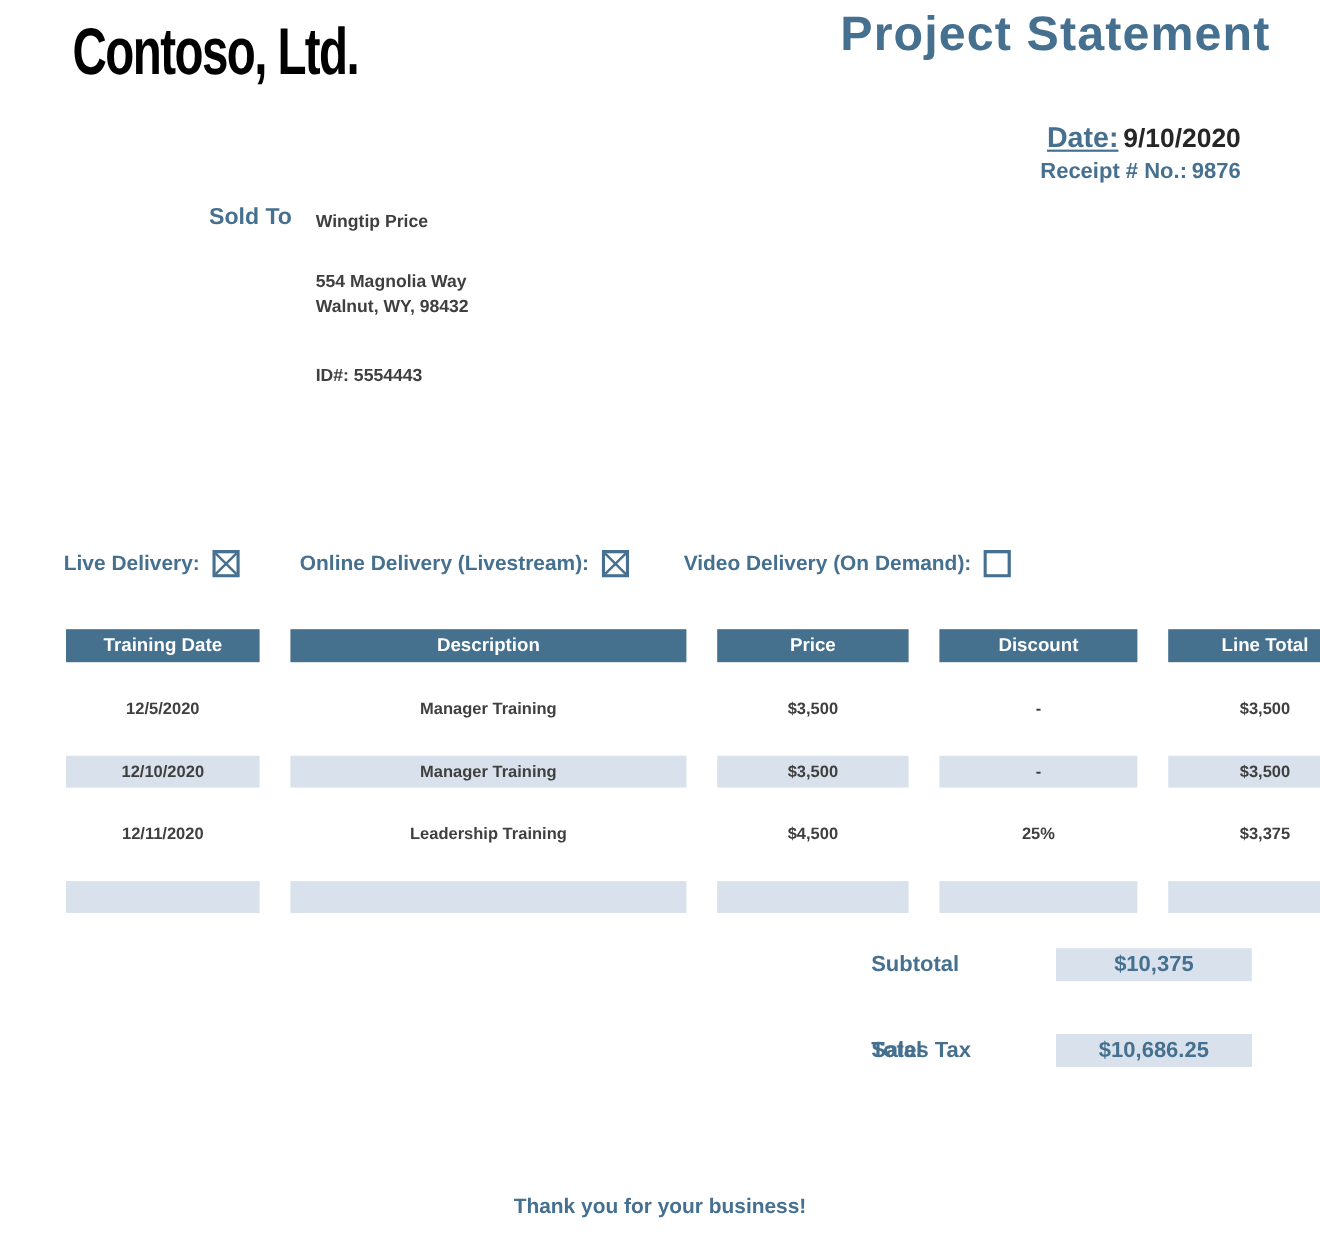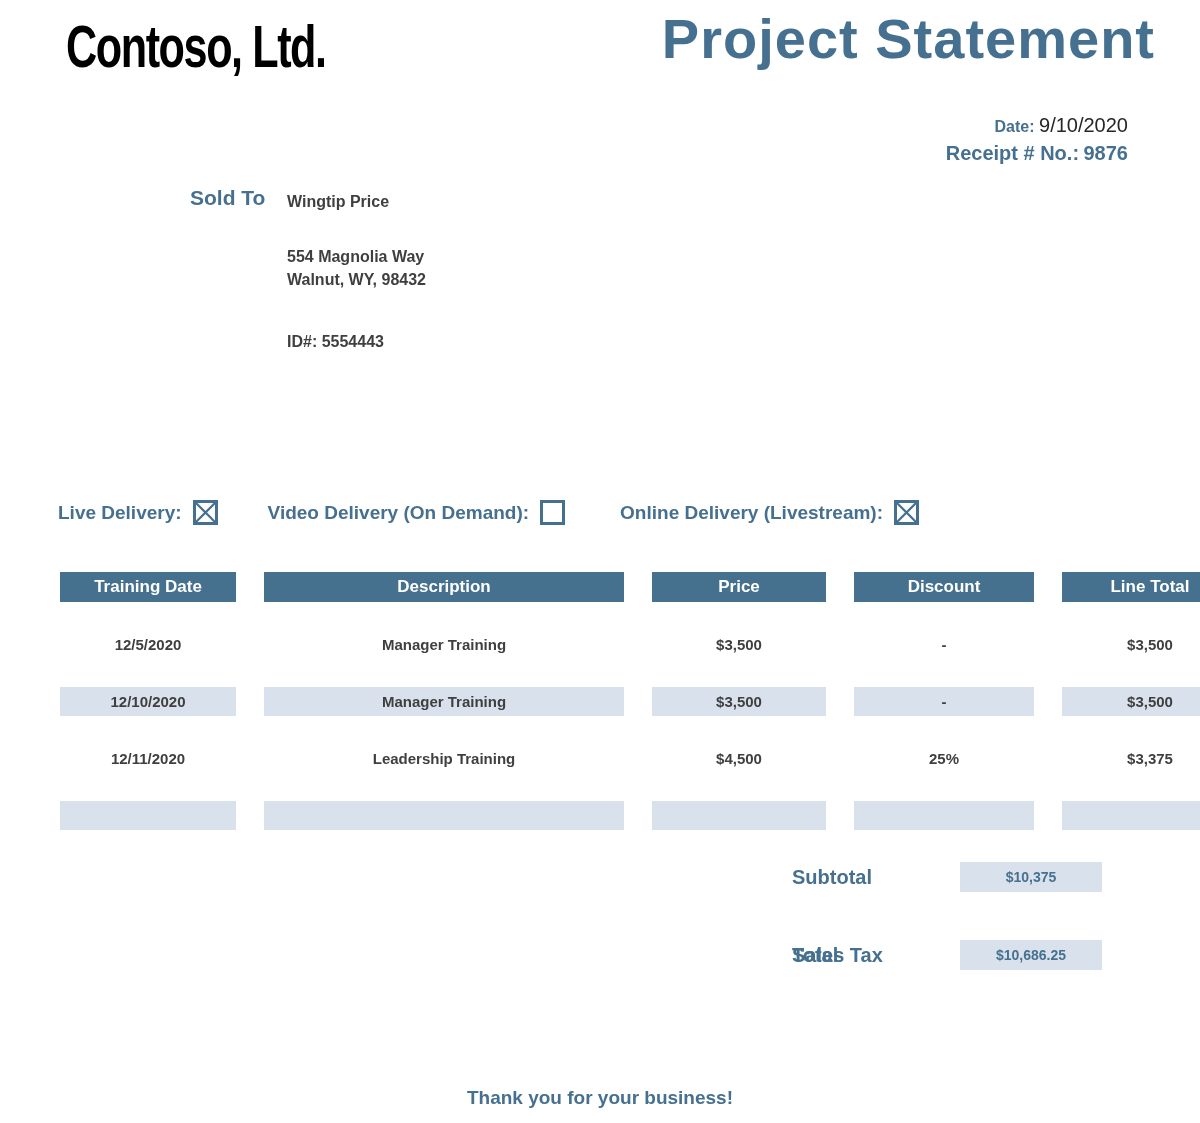--- a/index.html
+++ b/index.html
@@ -23,31 +23,31 @@
   .logo{
     position:absolute; left:66px; top:12px;
     font-size:60px; font-weight:bold; color:#000;
     letter-spacing:-2px;
     transform:scaleX(0.72); transform-origin:left top;
     white-space:nowrap;
   }
   
   .title{
     position:absolute; top:6px; right:45px;
-    font-size:56px; font-weight:bold; color:var(--accent);
+    font-size:44px; font-weight:bold; color:var(--accent);
     letter-spacing:1px; white-space:nowrap;
   }
   
   .meta{
     position:absolute; top:112px; right:72px;
     text-align:right;
   }
   .meta-row{ line-height:26px; white-space:nowrap; }
-  .meta-label{ font-size:16px; font-weight:bold; color:var(--accent); }
-  .meta-value-plain{ font-size:20px; font-weight:normal; color:var(--text_black); }
+  .meta-label{ font-size:26px; font-weight:bold; color:var(--accent);text-decoration:underline; }
+  .meta-value-plain{ font-size:24px; font-weight:bold; color:var(--text_black); }
   .meta-value-accent{ font-size:20px; font-weight:bold; color:var(--accent); }
   
   .soldto-label{
     position:absolute; left:190px; top:186px;
     font-size:21px; font-weight:bold; color:var(--accent);
   }
   .soldto-block{
     position:absolute; left:287px; top:190px;
     font-size:16px; font-weight:bold; color:var(--text_dark);
   }
@@ -84,24 +84,24 @@
     height:29px; display:flex; align-items:center; justify-content:center;
   }
   .td.alt{ background:var(--row_alt); }
   
   .totals-label{
     position:absolute; left:792px; width:160px; height:30px;
     display:flex; align-items:center;
     font-size:20px; font-weight:bold; color:var(--accent);
   }
   .totals-value{
-    position:absolute; left:960px; width:142px; height:30px;
+    position:absolute; left:960px; width:178px; height:30px;
     background:var(--row_alt);
     display:flex; align-items:center; justify-content:center;
-    font-size:14px; font-weight:bold; color:var(--accent);
+    font-size:20px; font-weight:bold; color:var(--accent);
   }
   .t1{ top:862px; } .t2{ top:901px;margin-top:39px; } .t3{ top:940px; }
   
   .footer{
     position:absolute; left:0; top:1087px; width:1200px;
     text-align:center;
     font-size:19px; font-weight:bold; color:var(--accent);
   }
 </style>
 </head>
@@ -134,34 +134,34 @@
 
   <div class="delivery">
     <div class="delivery-item d1">
       <span class="delivery-label">Live Delivery:</span>
       <svg class="checkbox" viewBox="0 0 25 25">
         <rect x="1.5" y="1.5" width="22" height="22" fill="none" stroke="#46708F" stroke-width="3"></rect>
         <line x1="3" y1="3" x2="22" y2="22" stroke="#46708F" stroke-width="2.2"></line>
         <line x1="22" y1="3" x2="3" y2="22" stroke="#46708F" stroke-width="2.2"></line>
       </svg>
     </div>
-    <div class="delivery-item d3">
-      <span class="delivery-label">Video Delivery (On Demand):</span>
-      <svg class="checkbox" viewBox="0 0 25 25">
-        <rect x="1.5" y="1.5" width="22" height="22" fill="none" stroke="#46708F" stroke-width="3"></rect>
-      </svg>
-    </div>
     <div class="delivery-item d2">
       <span class="delivery-label">Online Delivery (Livestream):</span>
       <svg class="checkbox" viewBox="0 0 25 25">
         <rect x="1.5" y="1.5" width="22" height="22" fill="none" stroke="#46708F" stroke-width="3"></rect>
         <line x1="3" y1="3" x2="22" y2="22" stroke="#46708F" stroke-width="2.2"></line>
         <line x1="22" y1="3" x2="3" y2="22" stroke="#46708F" stroke-width="2.2"></line>
       </svg>
     </div>
+    <div class="delivery-item d3">
+      <span class="delivery-label">Video Delivery (On Demand):</span>
+      <svg class="checkbox" viewBox="0 0 25 25">
+        <rect x="1.5" y="1.5" width="22" height="22" fill="none" stroke="#46708F" stroke-width="3"></rect>
+      </svg>
+    </div>
   </div>
 
   <div class="table">
     <div class="th">Training Date</div>
     <div class="th">Description</div>
     <div class="th">Price</div>
     <div class="th">Discount</div>
     <div class="th">Line Total</div>
 
     <div class="td">12/5/2020</div>

